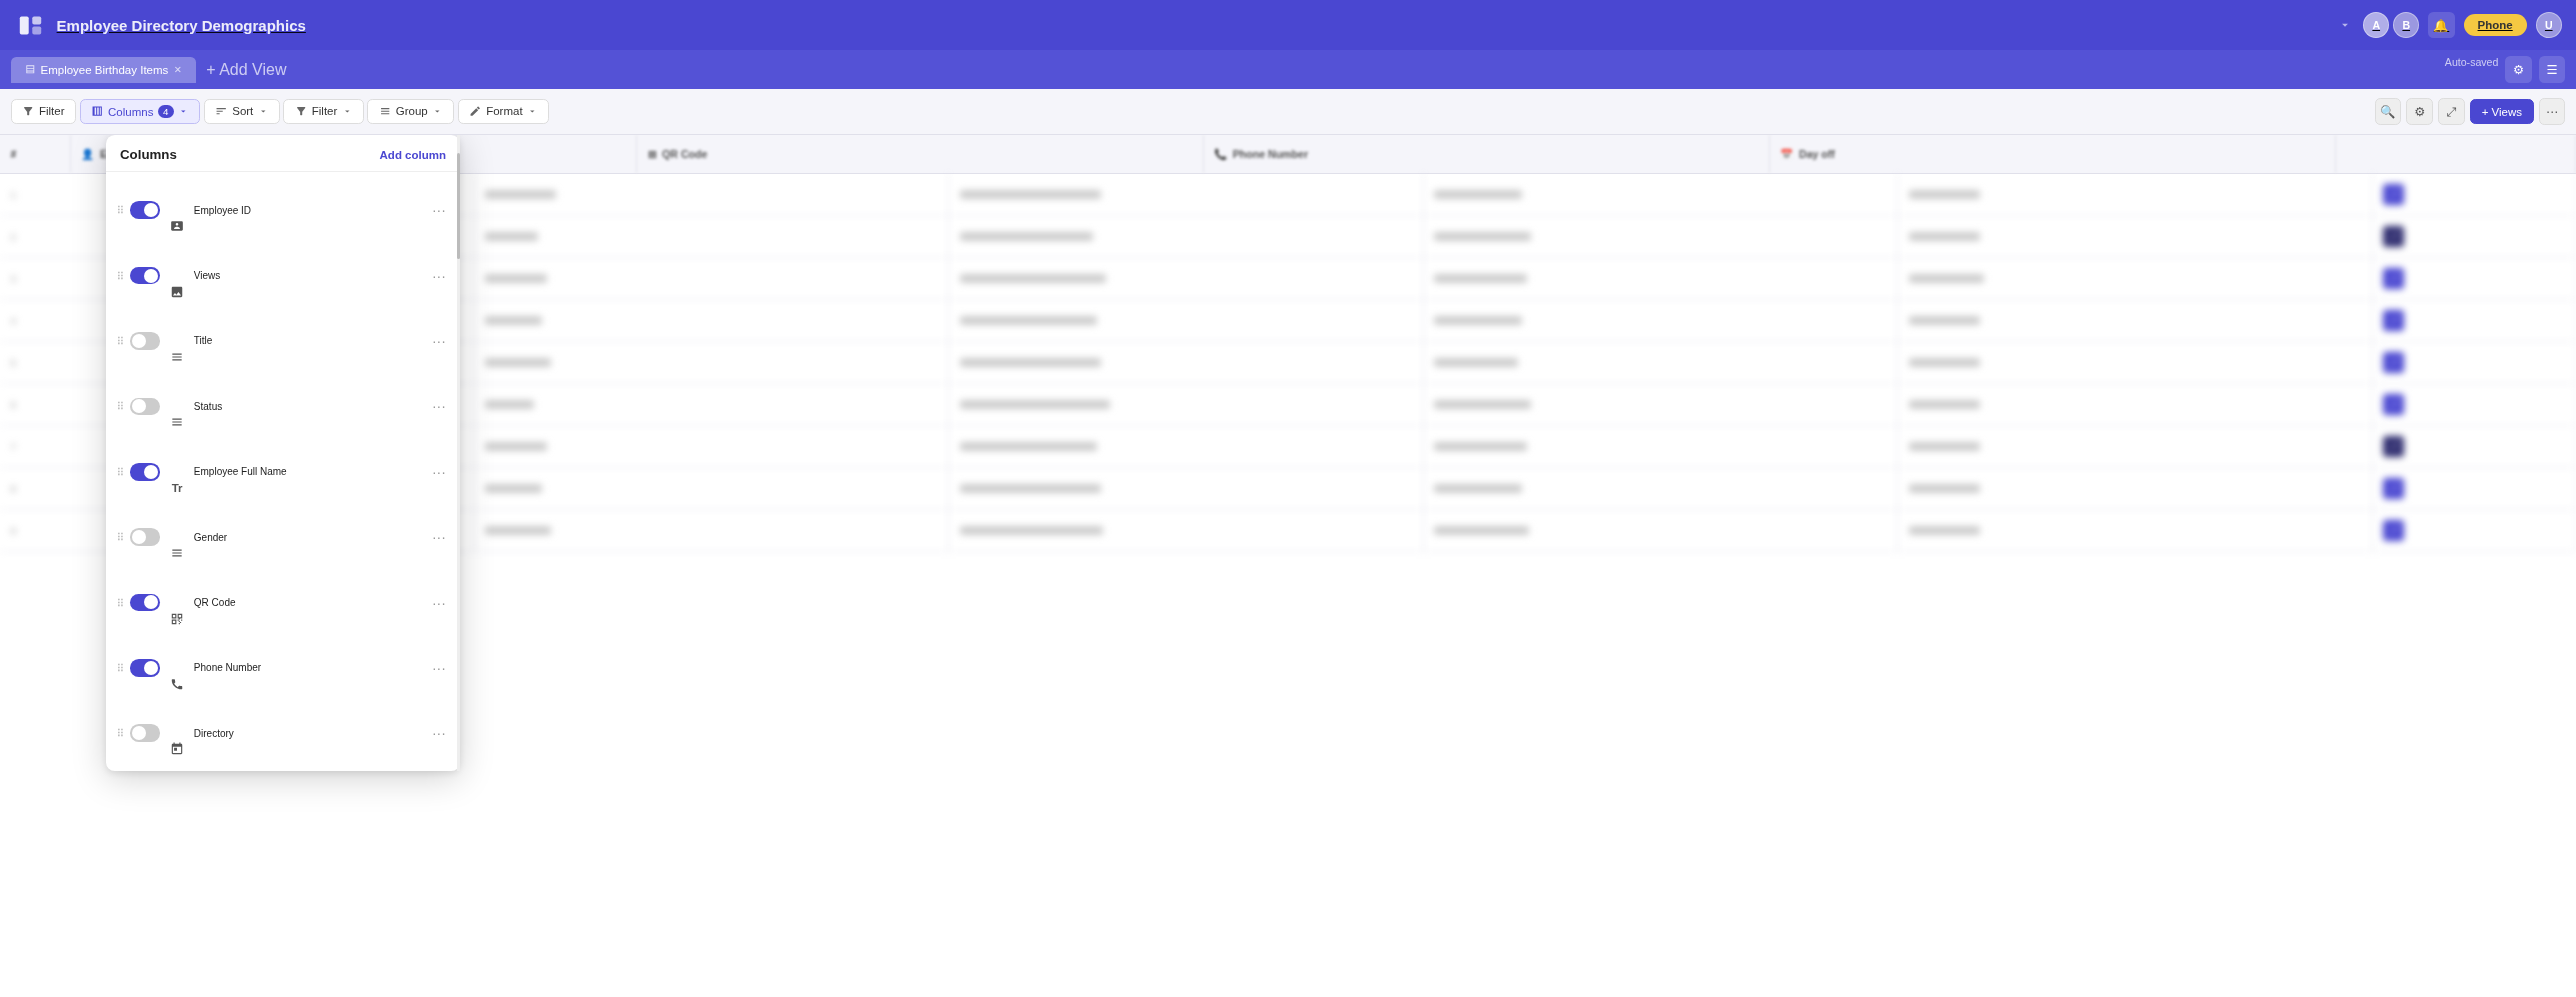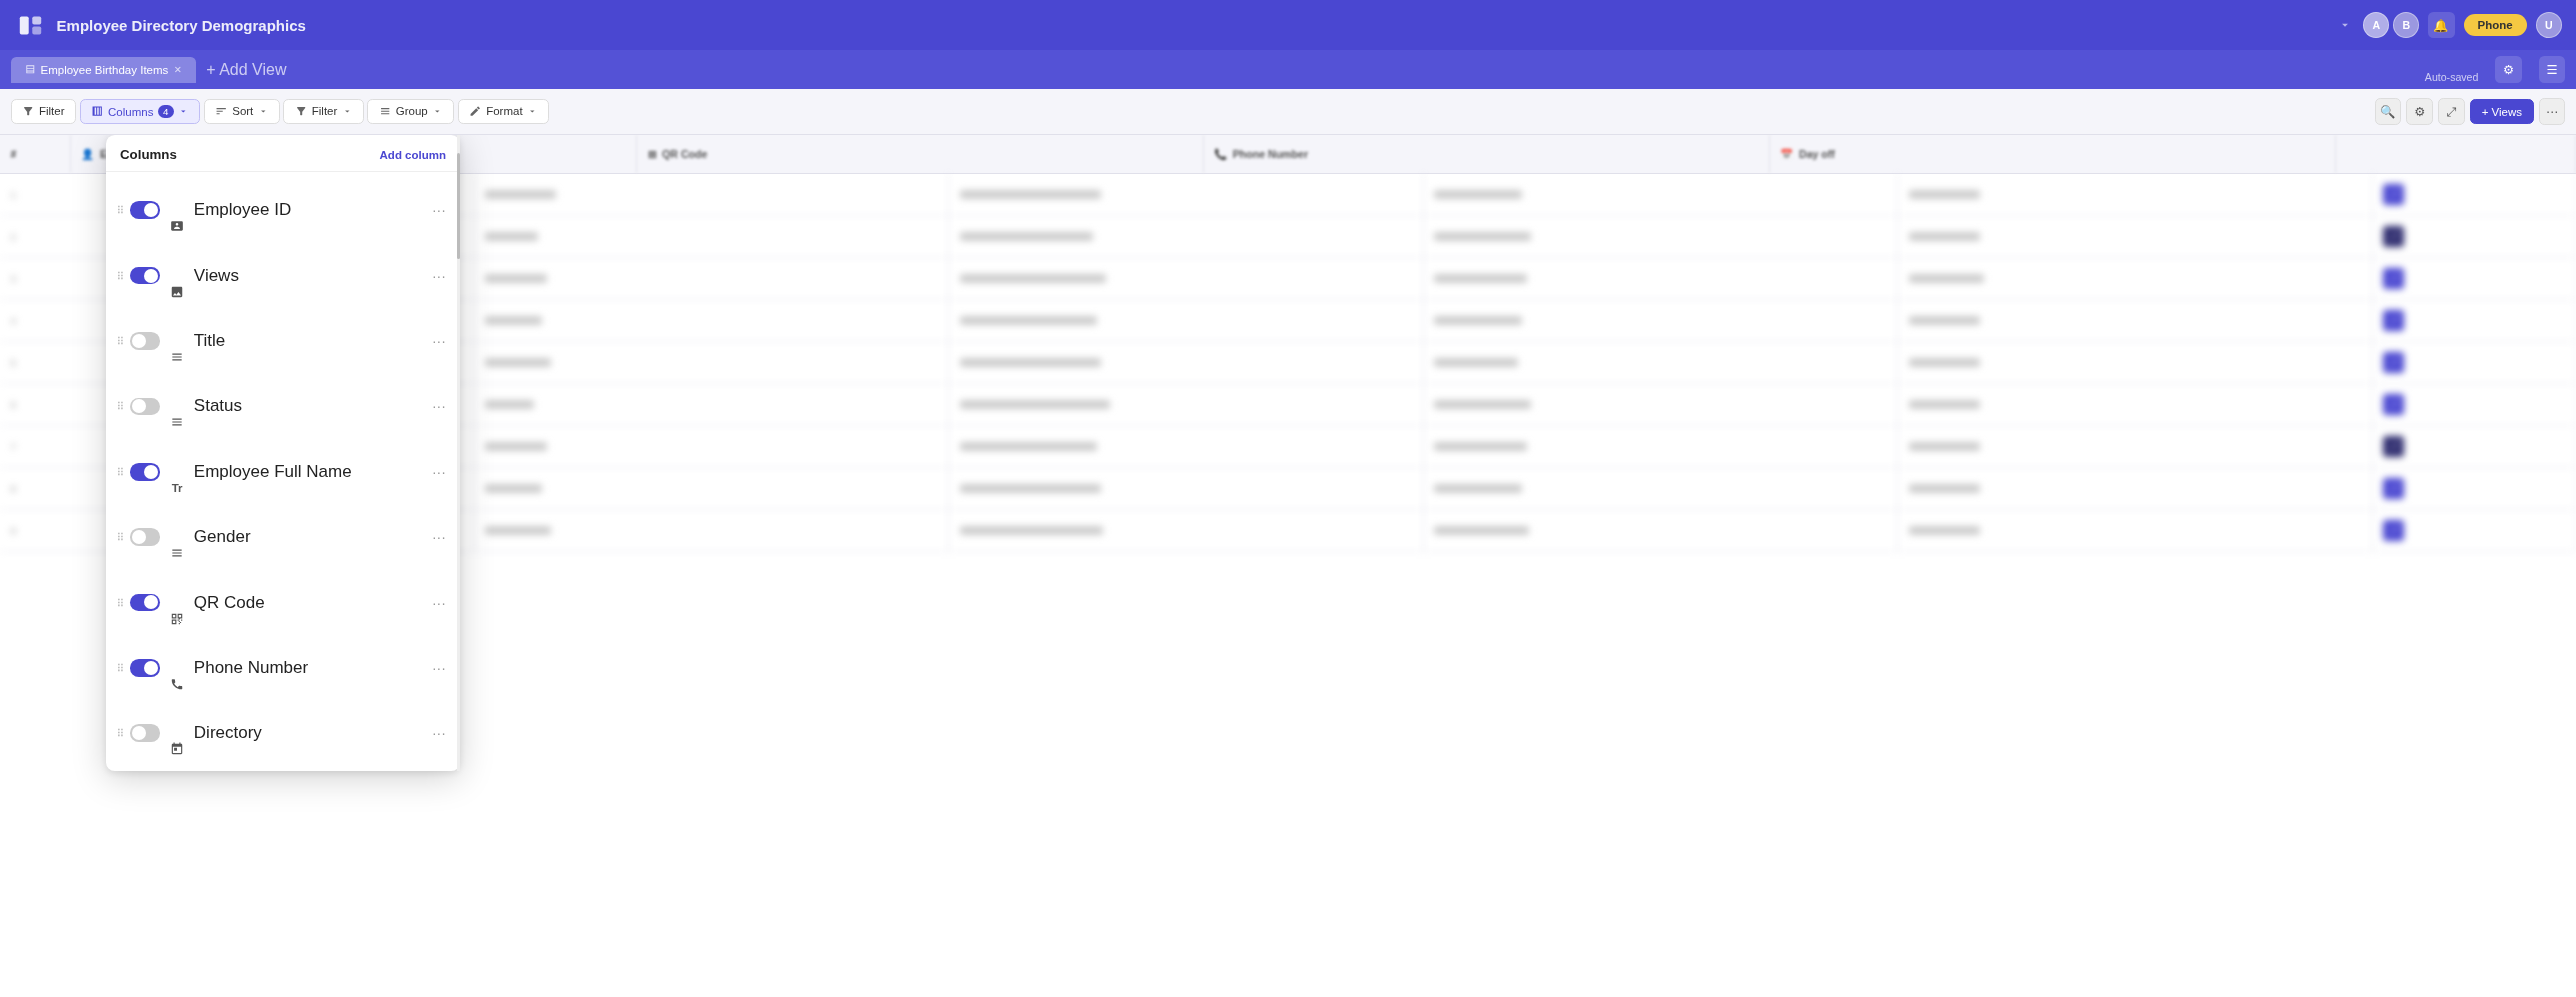--- a/index.html
+++ b/index.html
@@ -6,20 +6,21 @@
     body { font-family: -apple-system, BlinkMacSystemFont, 'Segoe UI', sans-serif; background: #f0f0f5; overflow: hidden; }
 
     
     .top-bar {
       background: #4a47d1;
       height: 50px;
       display: flex;
       align-items: center;
       padding: 4px 14px;
       gap: 10.6px;
+      text-decoration: underline;
     }
     .top-bar-logo {
       width: 32px;
       height: 32px;
       display: flex;
       align-items: center;
       justify-content: center;
     }
     .top-bar-title {
       color: white;
@@ -93,22 +94,22 @@
       background: none;
       border: none;
       color: rgba(255,255,255,0.7);
       font-size: 16px;
       cursor: pointer;
       padding: 3.5px 7px;
     }
     .tab-bar-right {
       margin-left: auto;
       display: flex;
-      align-items: flex-end;
-      gap: 17px;
+      align-items: flex-start;
+      gap: 7px;
       color: rgba(255,255,255,0.7);
       font-size: 10.6px;
     }
 
     
     .toolbar {
       background: #f5f5fa;
       height: 46px;
       display: flex;
       align-items: center;
@@ -291,21 +292,21 @@
     .col-icon {
       width: 19.4px; height: 19.4px;
       display: flex; align-items: center; justify-content: center;
       font-size: 12.4px;
       color: #555;
       flex-shrink: 0;
       margin-top: 32px;
     }
     .col-name {
       flex: 1;
-      font-size: 17px;
+      font-size: 10px;
       color: #222;
     }
     .more-btn {
       background: none;
       border: none;
       color: #999;
       font-size: 14px;
       cursor: pointer;
       padding: 3.5px;
       border-radius: 3.5px;

